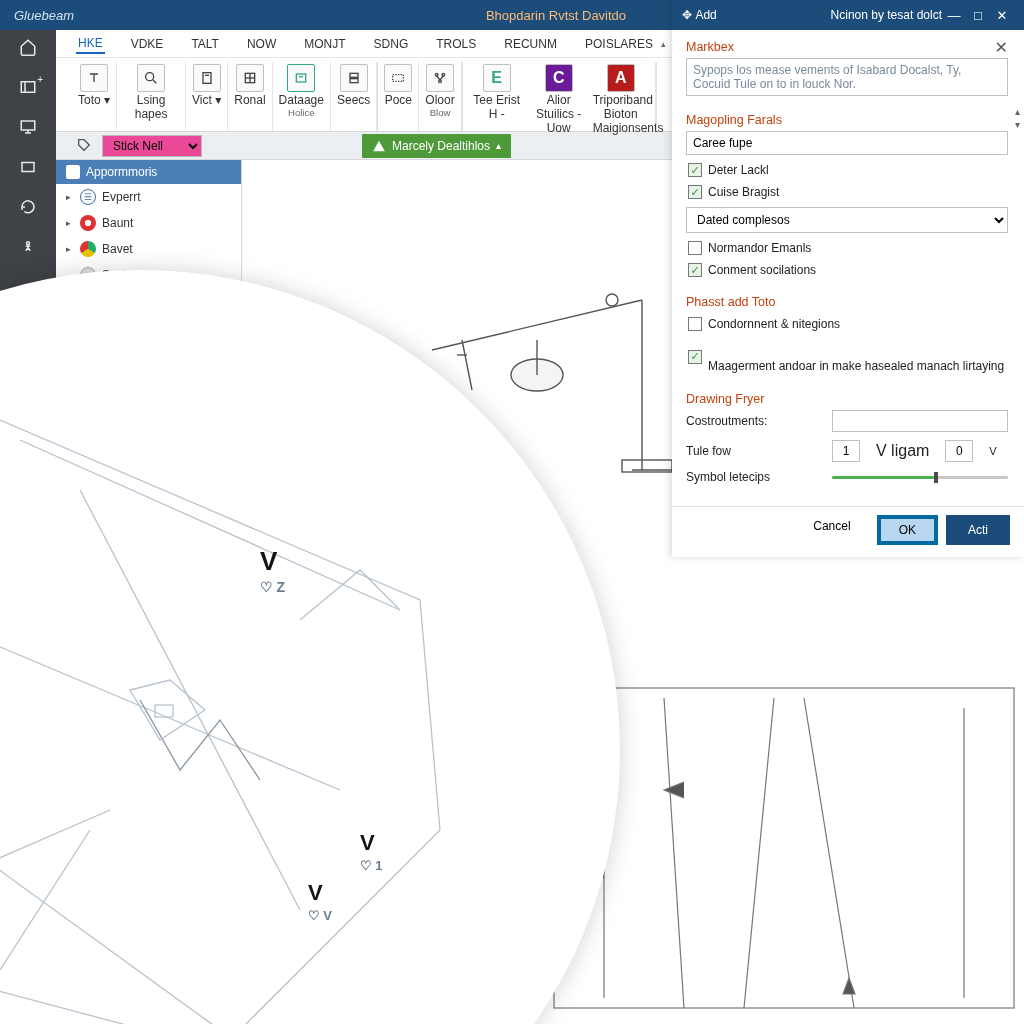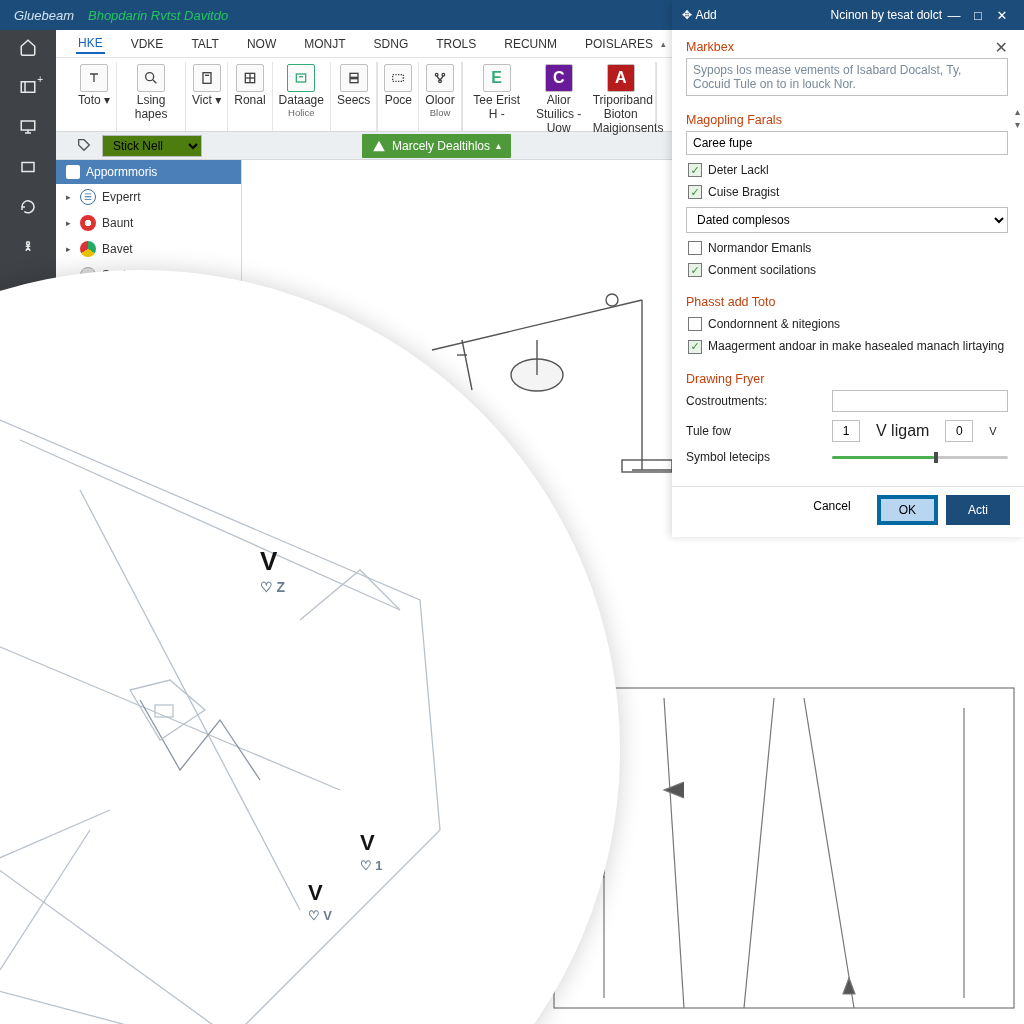--- a/index.html
+++ b/index.html
@@ -1,21 +1,21 @@
 <!DOCTYPE html>
 <html><head>
 <meta charset="utf-8">
 <style>
 * { margin: 0; padding: 0; box-sizing: border-box; font-family: -apple-system, "Segoe UI", Arial, sans-serif; }
 body { width: 1024px; height: 1024px; overflow: hidden; background: #fff; position: relative; }
 
 
 .titlebar { height: 30px; background: #1c4d7a; display: flex; align-items: center; color: #cfe2f0; font-size: 13px; }
 .titlebar .brand { padding: 0 14px; font-style: italic; font-weight: 500; }
-.titlebar .doc-title { flex: 1; text-align: left; color: #22c55e; font-style: italic; }
+.titlebar .doc-title { flex: 1; text-align: center; color: #fdba74; }
 
 
 .leftstrip { position: absolute; left: 0; top: 30px; width: 56px; height: 994px; background: #3f4246; display: flex; flex-direction: column; align-items: center; padding-top: 6px; gap: 18px; }
 .leftstrip .ic { width: 22px; height: 22px; color: #e8e8e8; display: flex; align-items: center; justify-content: center; position: relative; }
 .leftstrip .ic svg { width: 18px; height: 18px; }
 .leftstrip .plus { position: absolute; right: -4px; top: -2px; font-size: 10px; color: #e8e8e8; }
 
 
 .main { position: absolute; left: 56px; top: 30px; right: 0; height: 994px; background: #f8f8f8; }
 
@@ -35,21 +35,21 @@
 .rgroup.multi { flex-direction: column; }
 .rgroup.multi .row { display: flex; gap: 6px; }
 .rgroup.multi .cell { display: flex; flex-direction: column; align-items: center; }
 .purple { background: #6a1b9a !important; color: #fff; }
 .crim { background: #b71c1c !important; color: #fff; }
 .linegroup { border-left: 1px solid #e0e0e0; }
 
 
 .secbar { height: 28px; background: #eceff1; border-bottom: 1px solid #d8d8d8; display: flex; align-items: center; padding-left: 20px; font-size: 12px; color: #333; }
 .secbar .ic2 { width: 18px; height: 18px; margin-right: 6px; color: #555; }
-.secbar select { height: 22px; font-size: 12px; border: 1px solid #bbb; background: #4d7c0f; padding: 0 6px; width: 100px; margin-left: 2px; }
+.secbar select { height: 22px; font-size: 12px; border: 1px solid #bbb; background: #ec4899; padding: 0 6px; width: 100px; margin-left: 2px; }
 .statusgreen { margin-left: 160px; background: #4e9a3a; color: #fff; height: 24px; display: flex; align-items: center; padding: 0 10px; font-size: 12px; border-radius: 1px; gap: 6px; }
 .statusgreen .tri { font-size: 10px; }
 
 
 .treepanel { position: absolute; left: 0; top: 130px; width: 186px; height: 864px; background: #fff; border-right: 1px solid #d8d8d8; font-size: 12px; }
 .treepanel .hdr { background: #4a7fb8; color: #fff; padding: 5px 10px; display: flex; align-items: center; gap: 6px; font-weight: 500; }
 .treepanel .node { padding: 5px 10px 5px 10px; display: flex; align-items: center; gap: 6px; color: #333; }
 .treepanel .node .arrow { font-size: 9px; color: #555; width: 8px; }
 .treepanel .nic { width: 16px; height: 16px; border-radius: 50%; display: inline-flex; align-items: center; justify-content: center; font-size: 9px; }
 .nic.blue { background: #fff; border: 1px solid #3b6fa0; color: #3b6fa0; }
@@ -384,21 +384,21 @@
     </div>
 
     <div class="section">
       <div class="seclbl">Phasst add Toto</div>
       <div class="chkline">
           <span class="chk"></span>
           <span>Condornnent &amp; nitegions</span>
         </div>
       <div class="chkline">
           <span class="chk filled">✓</span>
-          <span style="line-height:1.25;">Maagerment andoar in make hasealed manach lirtaying</span>
+          <span style="line-height:1.25;margin-top:20px;">Maagerment andoar in make hasealed manach lirtaying</span>
         </div>
     </div>
 
     <div class="section">
       <div class="seclbl">Drawing Fryer</div>
       <div class="frow">
         <span class="flbl">Costroutments:</span>
         <input type="text" style="flex: 1 1 0%; border: 1px solid rgb(192, 192, 192); height: 22px;">
       </div>
       <div class="frow">

